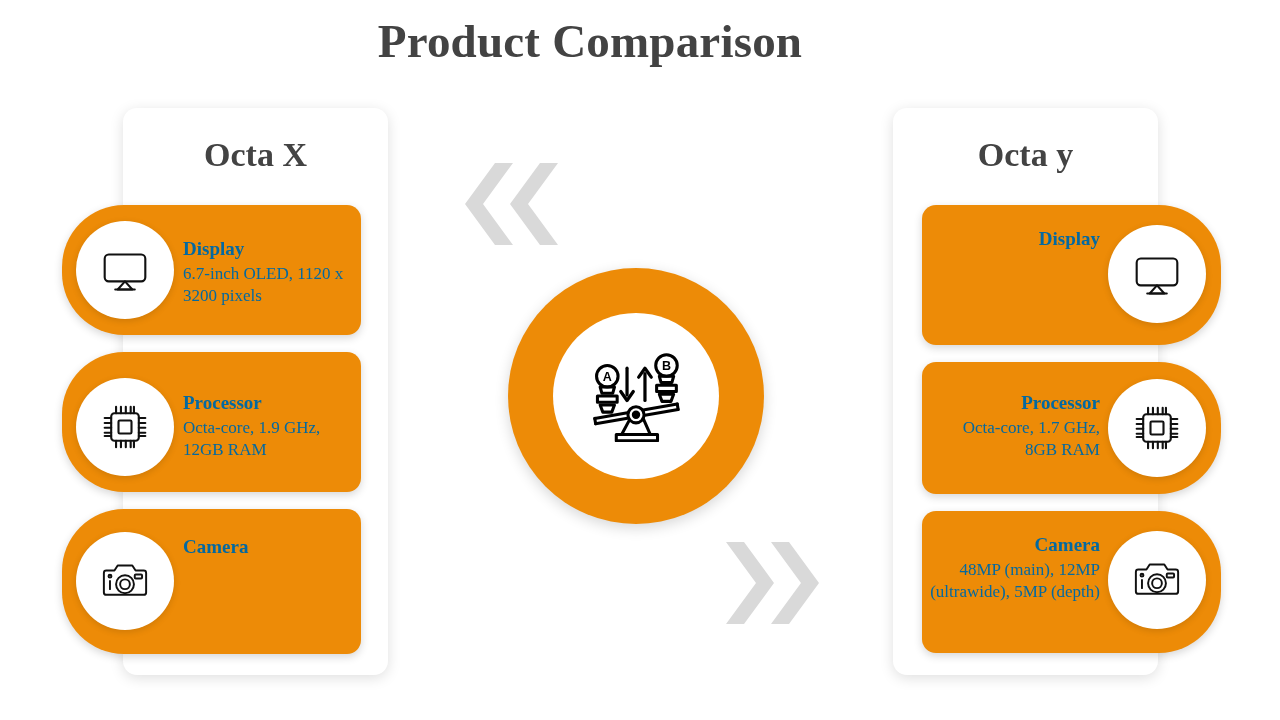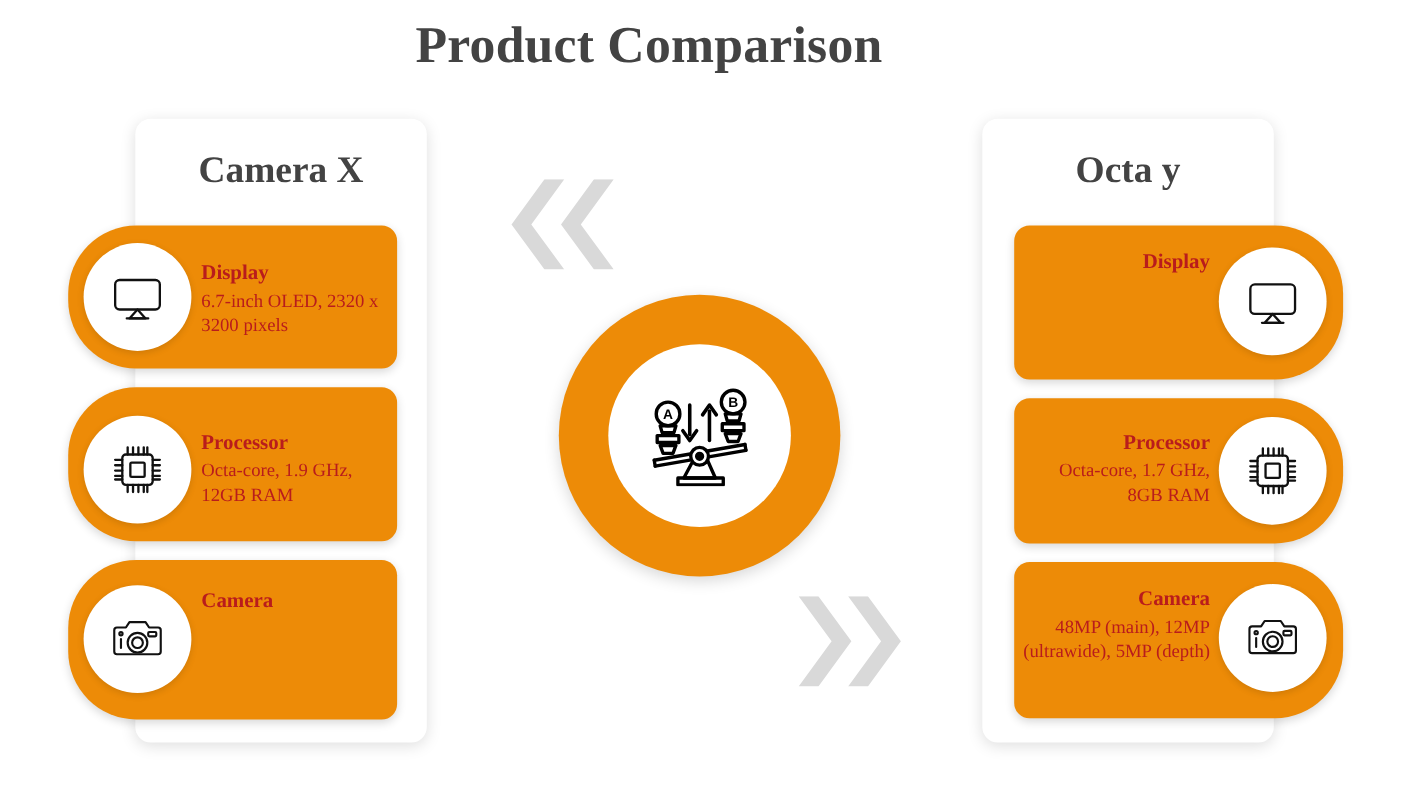--- a/index.html
+++ b/index.html
@@ -95,21 +95,21 @@
   .med-d3 { top: 532px; }
   .med-r1 { top: 225px; }
   .med-r2 { top: 379px; }
   .med-r3 { top: 531px; }
 
   .medallion svg { width: 52px; height: 52px; display: block; }
 
   
   .pill-text {
     position: absolute;
-    color: #b91c1c;
+    color: #0369a1;
   }
   .pill-text .feat-name {
     font-size: 19px;
     font-weight: bold;
     line-height: 1.15;
     margin-bottom: 3px;
   }
   .pill-text .feat-spec {
     font-size: 17px;
     line-height: 1.30;
@@ -158,21 +158,21 @@
   .chev-right { left: 726px; top: 542px; }
 </style>
 </head>
 <body>
 
 <div class="stage">
 
   <div class="page-title">Product Comparison</div>
 
   <div class="card card-left">
-    <div class="card-title">Camera X</div>
+    <div class="card-title">Octa X</div>
   </div>
 
   <div class="pill pill-left pill-d1"></div>
   <div class="pill pill-left pill-d2"></div>
   <div class="pill pill-left pill-d3"></div>
 
   <div class="medallion med-left med-d1">
     <svg viewBox="0 0 64 64" fill="none" stroke="#111" stroke-width="2.6" stroke-linejoin="round" stroke-linecap="round">
       <rect x="7" y="13" width="50" height="33" rx="5"></rect>
       <path d="M32 46 L23 56 L41 56 Z"></path>
@@ -195,21 +195,21 @@
       <circle cx="32" cy="36" r="11"></circle>
       <circle cx="32" cy="36" r="6"></circle>
       <circle cx="13.5" cy="26" r="1.8"></circle>
       <rect x="44" y="24" width="9" height="5" rx="1.2"></rect>
       <path d="M13.5 32v10"></path>
     </svg>
   </div>
 
   <div class="pill-text text-left txt-d1">
     <div class="feat-name">Display</div>
-    <div class="feat-spec"> 6.7-inch OLED, 2320 x 3200 pixels</div>
+    <div class="feat-spec"> 6.7-inch OLED, 1120 x 3200 pixels</div>
   </div>
   <div class="pill-text text-left txt-d2">
     <div class="feat-name">Processor</div>
     <div class="feat-spec">Octa-core, 1.9 GHz, 12GB RAM</div>
   </div>
   <div class="pill-text text-left txt-d3">
     <div class="feat-name">Camera</div>
   </div>
 
   <div class="card card-right">

